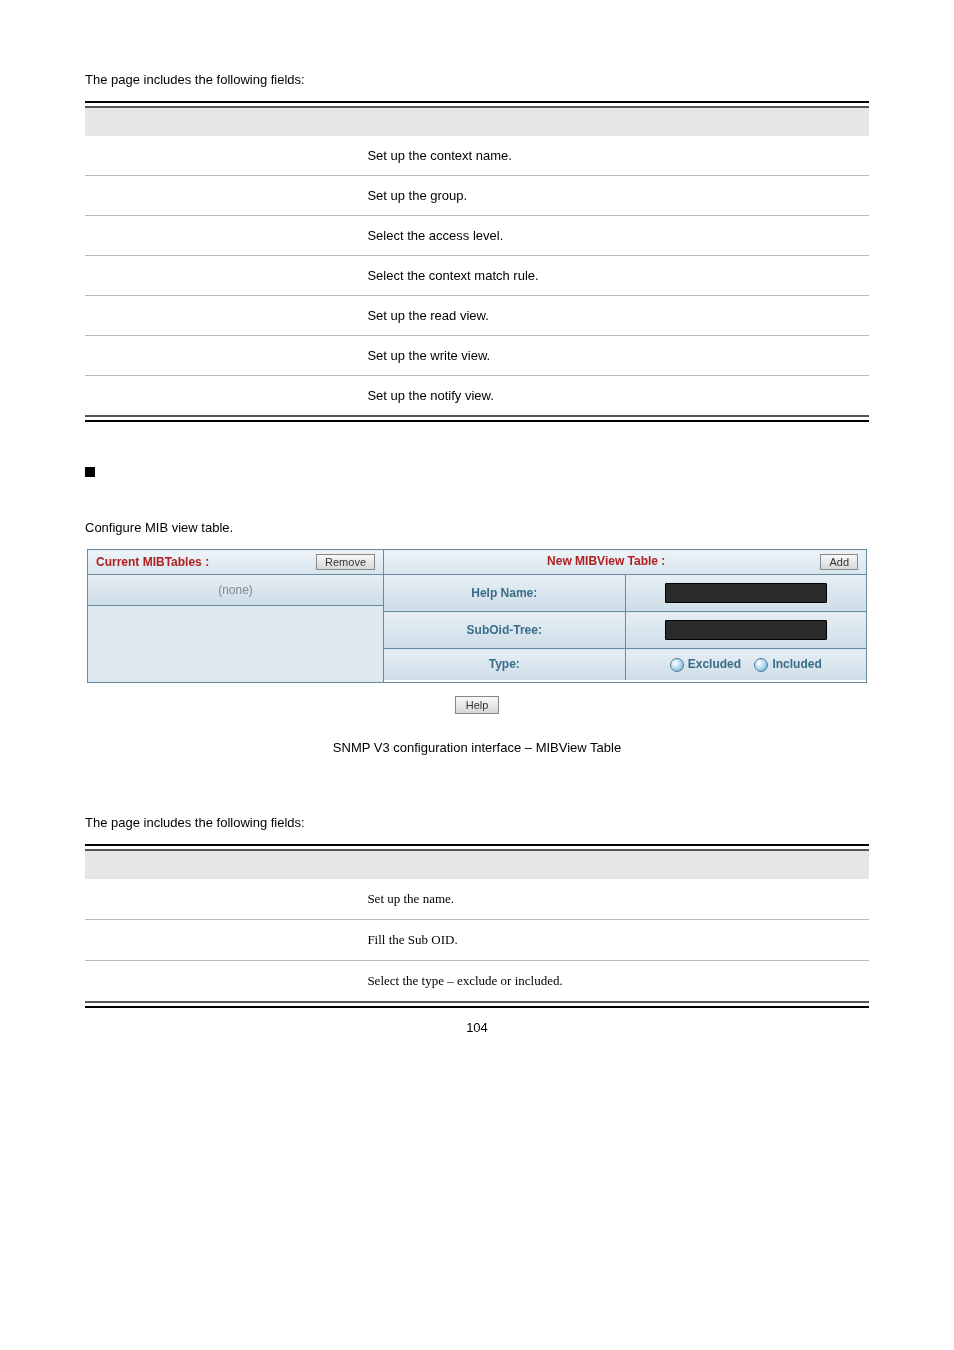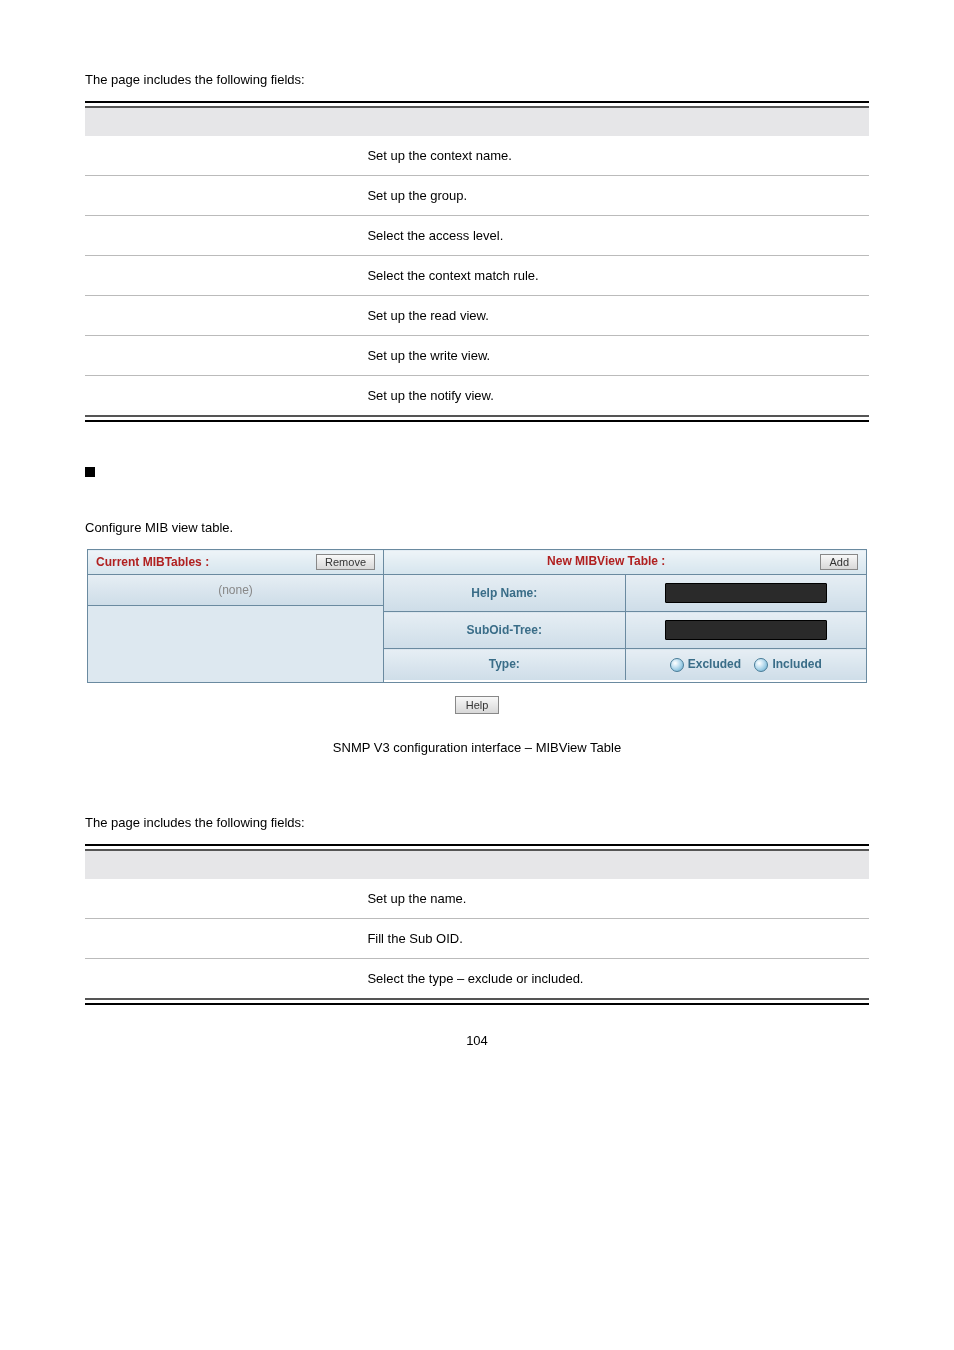--- a/index.html
+++ b/index.html
@@ -315,21 +315,21 @@
       </table>
     <div class="mib-help">
       <span class="mib-btn" style="padding:2px 10px;">Help</span>
     </div>
   </div>
 
   <div class="caption">SNMP V3 configuration interface – MIBView Table</div>
 
   <div class="intro">The page includes the following fields:</div>
 
-  <table class="fields" style="margin-bottom:28px;">
+  <table class="fields" style="margin-bottom:12px;font-family:Liberation Serif, serif;">
     <colgroup>
         <col class="c1">
         <col class="c2">
       </colgroup>
     <tbody>
       <tr class="top-bar">
           <td colspan="2"></td>
         </tr>
       <tr class="header-band">
           <td colspan="2"></td>

